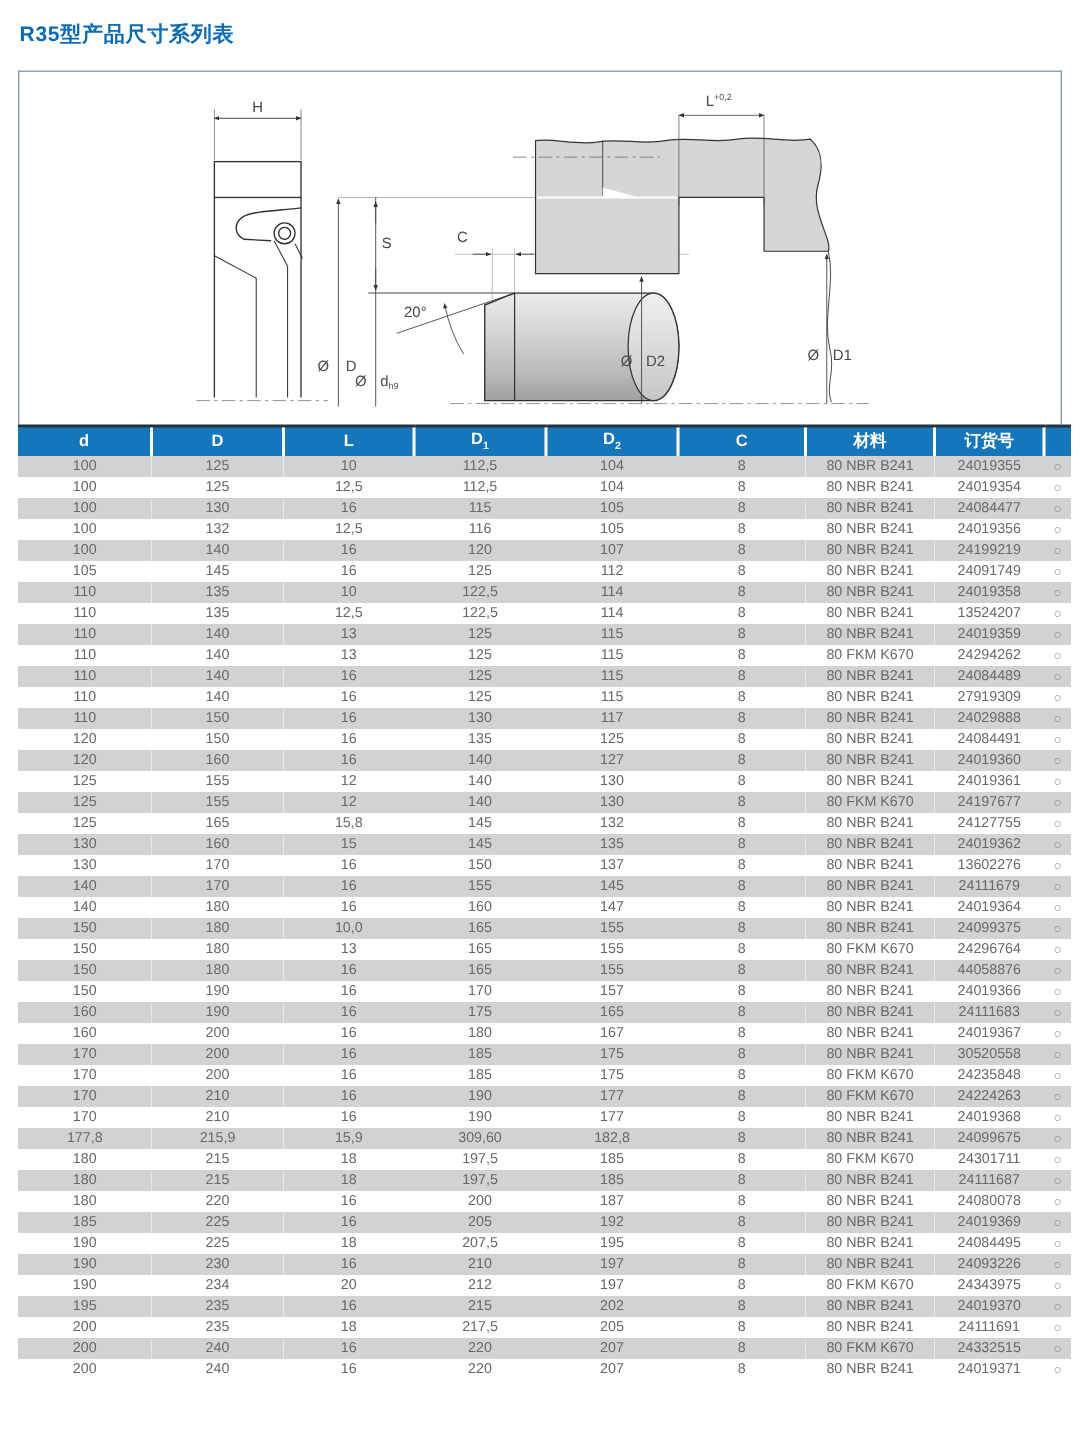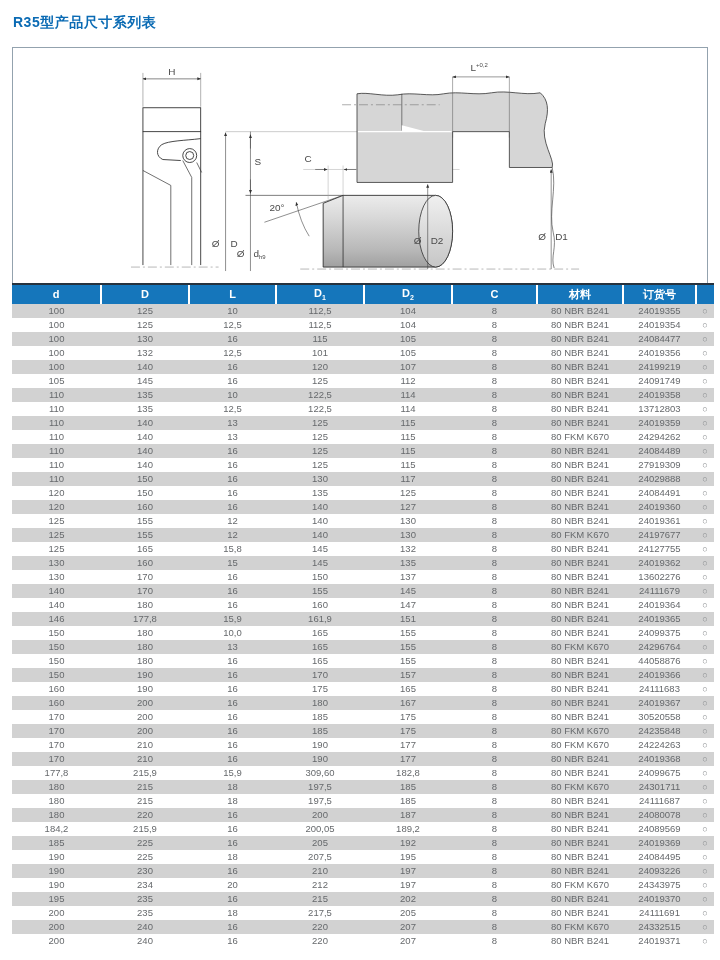--- a/index.html
+++ b/index.html
@@ -212,21 +212,21 @@
           <td>105</td>
           <td>8</td>
           <td>80 NBR B241</td>
           <td>24084477</td>
           <td class="marker-cell">○</td>
         </tr>
         <tr>
           <td>100</td>
           <td>132</td>
           <td>12,5</td>
-          <td>101</td>
+          <td>116</td>
           <td>105</td>
           <td>8</td>
           <td>80 NBR B241</td>
           <td>24019356</td>
           <td class="marker-cell">○</td>
         </tr>
         <tr>
           <td>100</td>
           <td>140</td>
           <td>16</td>
@@ -260,21 +260,21 @@
           <td class="marker-cell">○</td>
         </tr>
         <tr>
           <td>110</td>
           <td>135</td>
           <td>12,5</td>
           <td>122,5</td>
           <td>114</td>
           <td>8</td>
           <td>80 NBR B241</td>
-          <td>13712803</td>
+          <td>13524207</td>
           <td class="marker-cell">○</td>
         </tr>
         <tr>
           <td>110</td>
           <td>140</td>
           <td>13</td>
           <td>125</td>
           <td>115</td>
           <td>8</td>
           <td>80 NBR B241</td>
@@ -418,31 +418,20 @@
           <td>180</td>
           <td>16</td>
           <td>160</td>
           <td>147</td>
           <td>8</td>
           <td>80 NBR B241</td>
           <td>24019364</td>
           <td class="marker-cell">○</td>
         </tr>
         <tr>
-          <td>146</td>
-          <td>177,8</td>
-          <td>15,9</td>
-          <td>161,9</td>
-          <td>151</td>
-          <td>8</td>
-          <td>80 NBR B241</td>
-          <td>24019365</td>
-          <td class="marker-cell">○</td>
-        </tr>
-        <tr>
           <td>150</td>
           <td>180</td>
           <td>10,0</td>
           <td>165</td>
           <td>155</td>
           <td>8</td>
           <td>80 NBR B241</td>
           <td>24099375</td>
           <td class="marker-cell">○</td>
         </tr>
@@ -583,31 +572,20 @@
           <td>220</td>
           <td>16</td>
           <td>200</td>
           <td>187</td>
           <td>8</td>
           <td>80 NBR B241</td>
           <td>24080078</td>
           <td class="marker-cell">○</td>
         </tr>
         <tr>
-          <td>184,2</td>
-          <td>215,9</td>
-          <td>16</td>
-          <td>200,05</td>
-          <td>189,2</td>
-          <td>8</td>
-          <td>80 NBR B241</td>
-          <td>24089569</td>
-          <td class="marker-cell">○</td>
-        </tr>
-        <tr>
           <td>185</td>
           <td>225</td>
           <td>16</td>
           <td>205</td>
           <td>192</td>
           <td>8</td>
           <td>80 NBR B241</td>
           <td>24019369</td>
           <td class="marker-cell">○</td>
         </tr>

